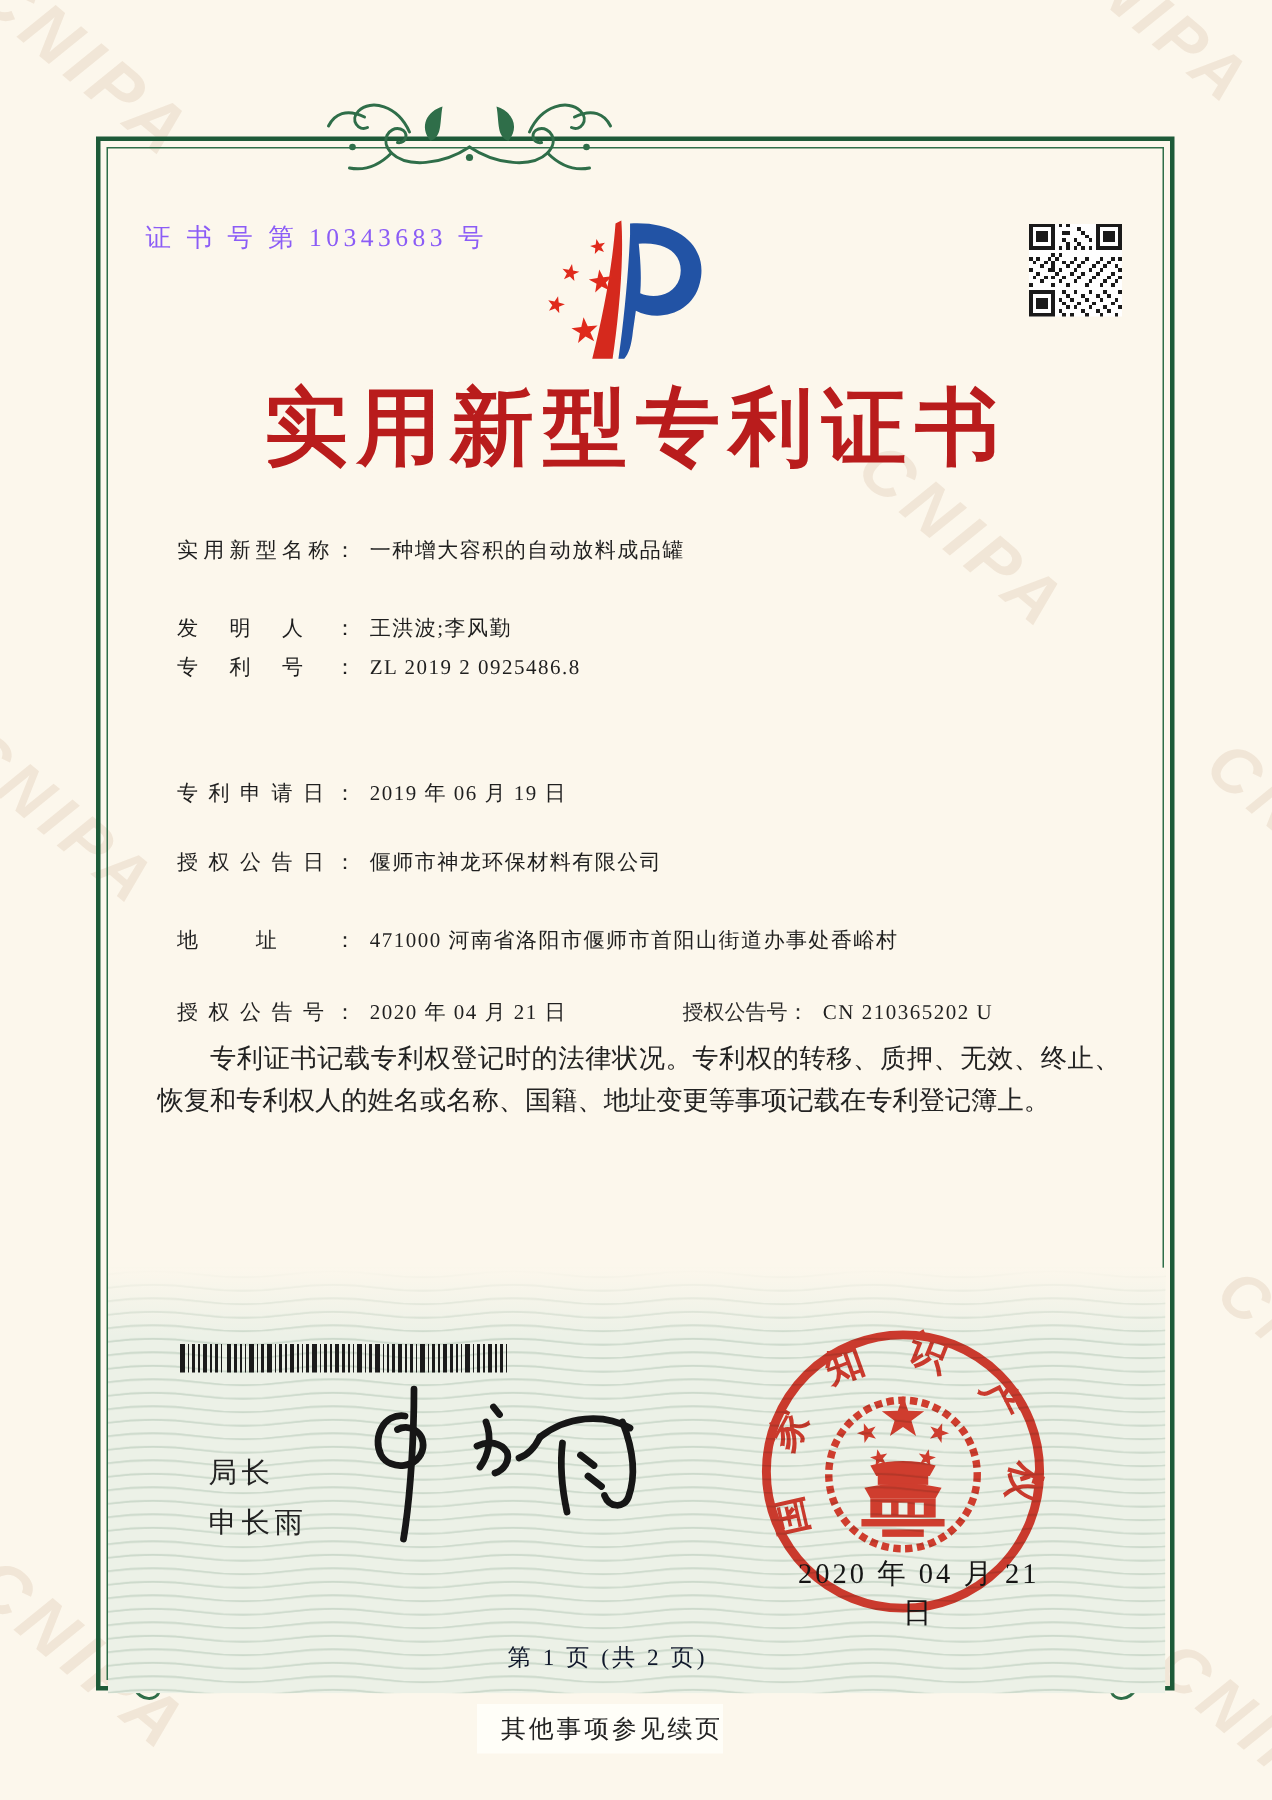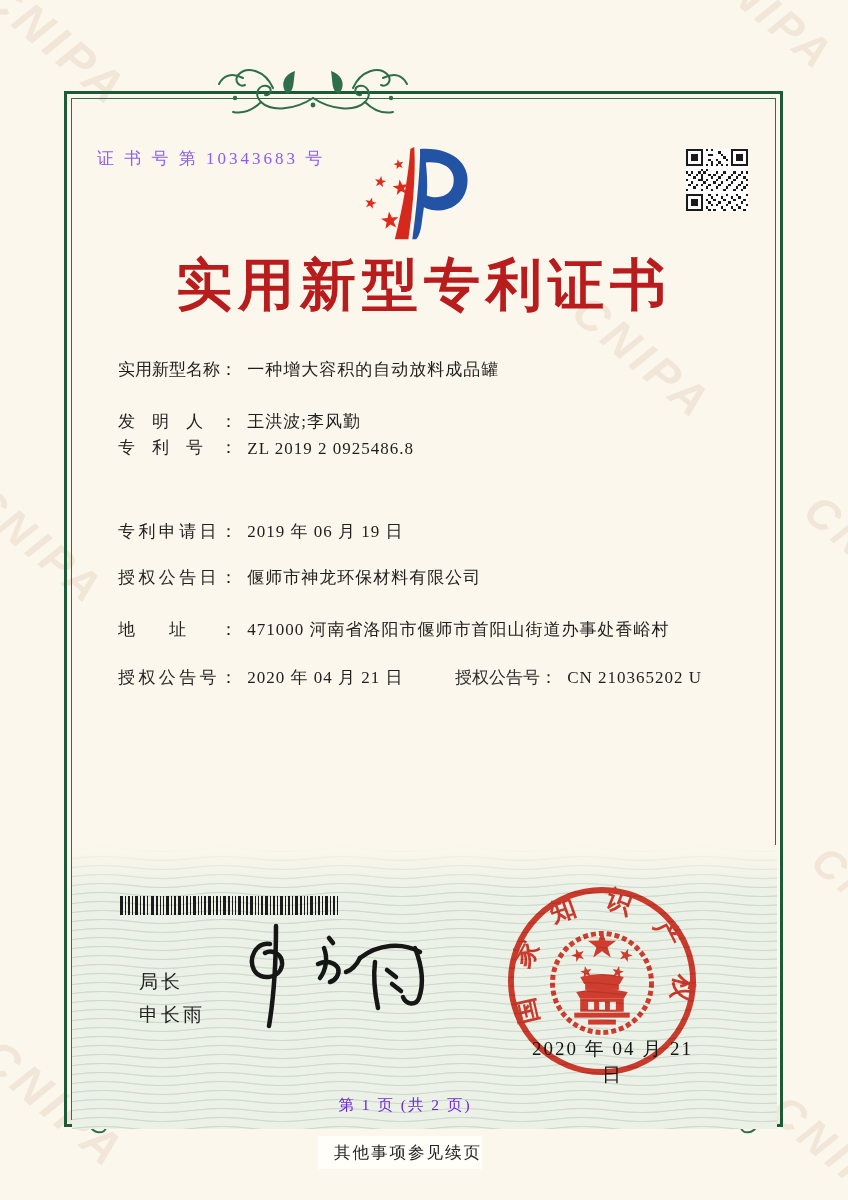--- a/index.html
+++ b/index.html
@@ -25,21 +25,21 @@
     border:3px solid #1d5a38;position:absolute;
   }
   .frame-inner{position:absolute;inset:4px;border:1px solid #2f6e49;}
   .cert-no{
     left:97px;top:147px;font-size:17px;letter-spacing:3px;color:#8b5cf6;
   }
   .title{
     left:0;right:0;top:248px;text-align:center;
     font-size:56px;font-weight:700;letter-spacing:6px;color:#b91c1c;
   }
-  .field-row{position:absolute;left:118px;font-size:17px;white-space:nowrap;}
+  .field-row{position:absolute;left:118px;font-size:14px;white-space:nowrap;}
   .lbl{
     display:inline-block;width:119px;vertical-align:bottom;
     text-align:justify;text-align-last:justify;color:#1f1f1f;
   }
   .val{margin-left:6px;letter-spacing:1px;color:#1f1f1f;}
   .field2{position:absolute;left:337px;top:0;white-space:nowrap;}
   .paras{
     left:105px;top:692px;width:642px;position:absolute;
     font-size:17.5px;line-height:27.5px;text-align:justify;color:#222;
   }
@@ -53,21 +53,21 @@
     position:absolute;left:0;top:0;right:0;height:46px;
     background:linear-gradient(#fcf7ec,rgba(252,247,236,0));
   }
   .signer{position:absolute;font-size:19px;letter-spacing:3px;color:#222;margin-left:19px;}
   .seal-date{
     left:520px;top:1036px;width:185px;text-align:center;
     font-size:19px;letter-spacing:2px;color:#151515;z-index:6;
   }
   .page-num{
     left:300px;top:1095px;width:210px;text-align:center;
-    font-size:15.5px;letter-spacing:2px;color:#6d28d9;
+    font-size:15.5px;letter-spacing:2px;color:#0f172a;
   }
   .note-box{
     left:318px;top:1136px;width:164px;height:33px;line-height:33px;
     background:#fffef8;text-align:right;font-size:16.5px;
     letter-spacing:2px;color:#222;
   }
   .seal-wrap{left:503px;top:882px;z-index:5;mix-blend-mode:multiply;}
 </style>
 </head>
 <body>
@@ -224,20 +224,21 @@
 <div class="field-row" style="top:666px">
   <span class="lbl">授权公告号：</span>
   <span class="val">2020 年 04 月 21 日</span>
   <span class="field2">
     <span>授权公告号：</span>
     <span class="val">CN 210365202 U</span>
   </span>
 </div>
 
 <div class="paras">
+  <p>专利证书记载专利权登记时的法律状况。专利权的转移、质押、无效、终止、恢复和专利权人的姓名或名称、国籍、地址变更等事项记载在专利登记簿上。</p>
 </div>
 
 <div class="band">
   <svg width="705" height="284">
     <rect width="705" height="284" fill="#ecf1e7"></rect>
     <rect width="705" height="284" fill="url(#waves)"></rect>
     <rect y="4" width="705" height="284" fill="url(#waves)" opacity="0.6"></rect>
   </svg>
   <div class="band-fade"></div>
 </div>

